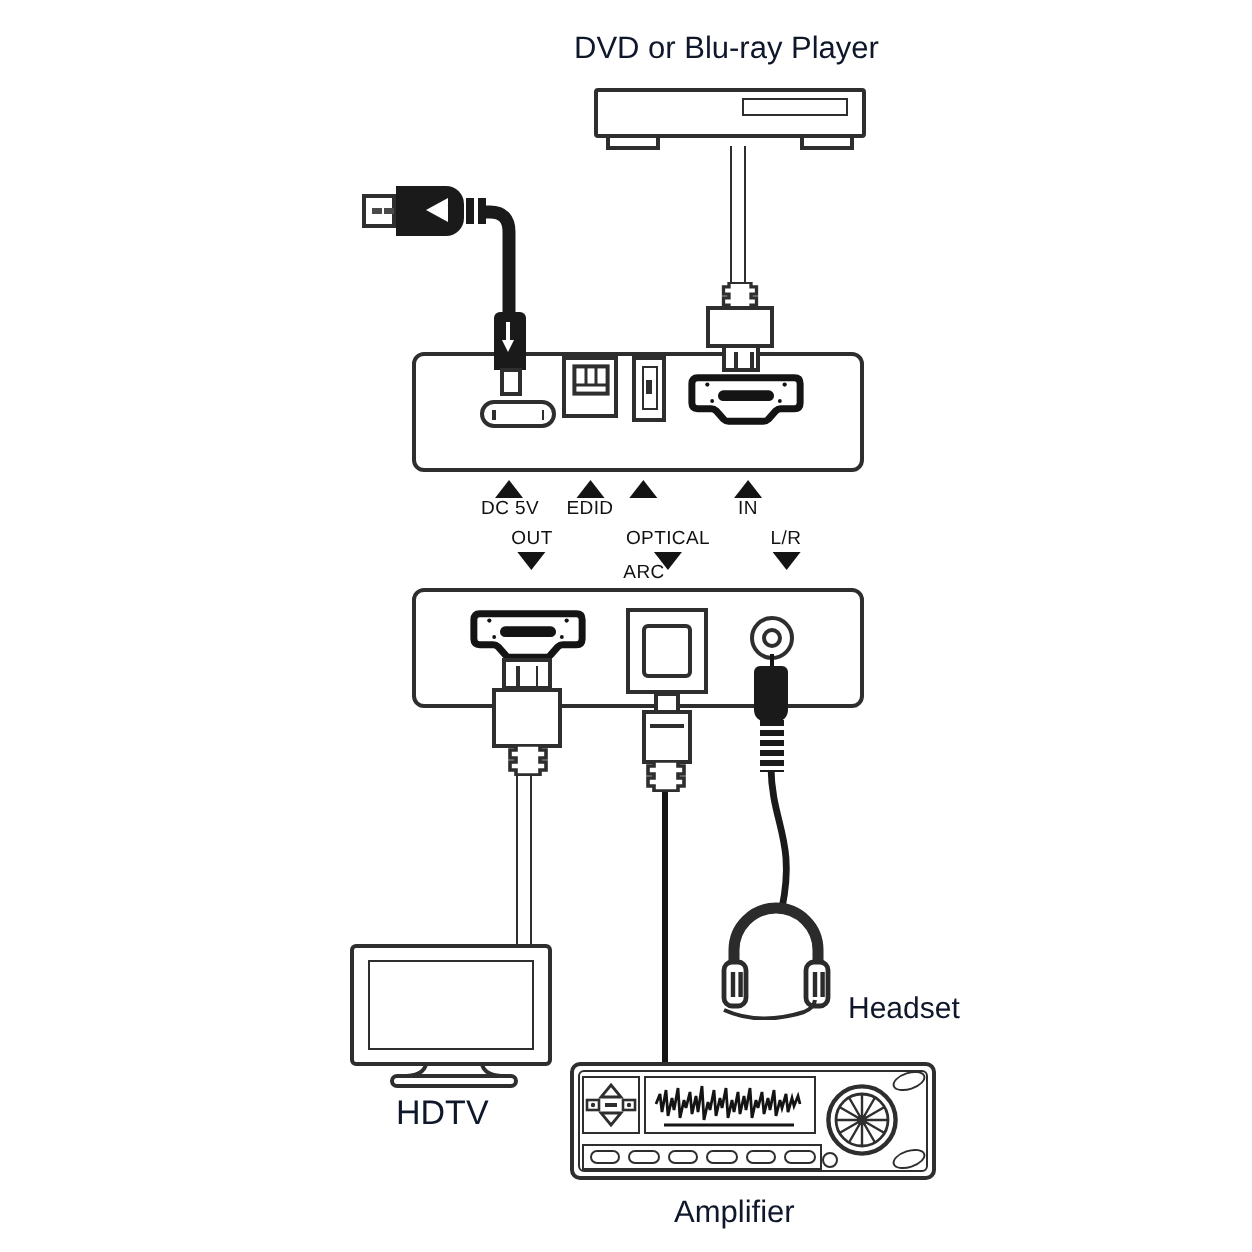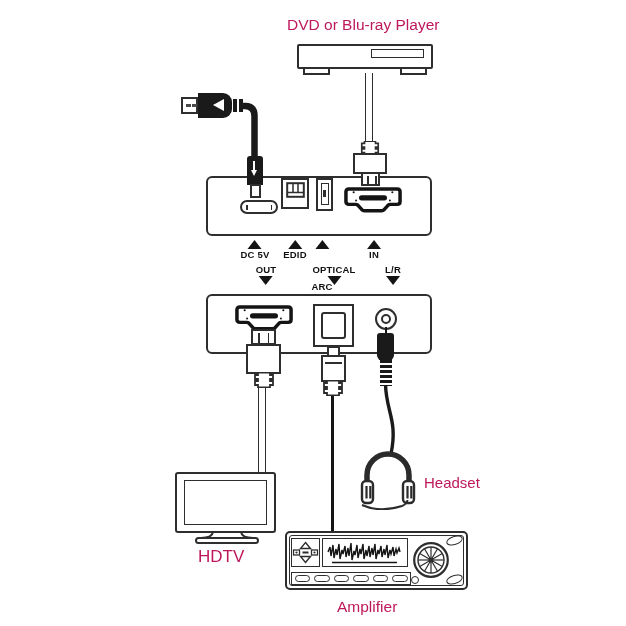--- a/index.html
+++ b/index.html
@@ -1,26 +1,26 @@
 <!DOCTYPE html>
 <html><head>
 <meta charset="utf-8">
 <style>
   html,body{margin:0;padding:0;background:#fff;}
   .canvas{
     position:relative;width:626px;height:626px;background:#fff;overflow:hidden;
     font-family:"Liberation Sans","DejaVu Sans",sans-serif;color:#2a2a2a;
   }
   .abs{position:absolute;}
-  .txt{position:absolute;white-space:nowrap;color:#be185d;}
+  .txt{position:absolute;white-space:nowrap;color:#0f172a;}
   .outline{position:absolute;border:2.2px solid #2e2e2e;background:#fff;box-sizing:border-box;}
   .thin{border-width:1.6px;}
   
   .port-tag{position:absolute;display:flex;flex-direction:column;align-items:center;transform:translateX(-50%);z-index:3;}
-  .port-tag .tag-text{font-weight:bold;font-size:9.5px;color:#111;letter-spacing:.2px;line-height:1;margin:1px 16px;text-align:right;}
+  .port-tag .tag-text{font-weight:normal;font-size:9.5px;color:#111;letter-spacing:.2px;line-height:1;margin:1px 16px;text-align:right;}
   .tri-up{width:0;height:0;border-left:7px solid transparent;border-right:7px solid transparent;border-bottom:9px solid #141414;}
   .tri-down{width:0;height:0;border-left:7px solid transparent;border-right:7px solid transparent;border-top:9px solid #141414;}
   
   .cable2{position:absolute;background:#fff;border-left:1.8px solid #2e2e2e;border-right:1.8px solid #2e2e2e;box-sizing:border-box;z-index:1;}
   .cable1{position:absolute;background:#141414;z-index:0;}
   .z2{z-index:2;}
   .panel{position:absolute;border:2.2px solid #2e2e2e;border-radius:6px;background:#fff;box-sizing:border-box;z-index:1;}
   .amp-btn{display:inline-block;width:15.5px;height:7px;border:1.5px solid #2e2e2e;border-radius:3.5px;background:#fff;box-sizing:border-box;}
   svg{display:block;}
 </style>
@@ -174,21 +174,21 @@
   <svg class="abs" style="left:360px;top:448px;z-index:1;" width="56" height="62" viewBox="0 0 56 62">
     <path d="M7,38 V27 A21,21 0 0 1 49,27 V38" fill="none" stroke="#2b2b2b" stroke-width="5.5" stroke-linecap="round"></path>
     <rect x="2" y="33" width="11" height="22" rx="4" fill="#fff" stroke="#2b2b2b" stroke-width="2.4"></rect>
     <rect x="43" y="33" width="11" height="22" rx="4" fill="#fff" stroke="#2b2b2b" stroke-width="2.4"></rect>
     <rect x="5.4" y="38" width="2.2" height="12.5" fill="#2b2b2b"></rect>
     <rect x="9.2" y="38" width="2.2" height="12.5" fill="#2b2b2b"></rect>
     <rect x="46.4" y="38" width="2.2" height="12.5" fill="#2b2b2b"></rect>
     <rect x="50.2" y="38" width="2.2" height="12.5" fill="#2b2b2b"></rect>
     <path d="M2,57 Q20,65 42,58 Q47,56 47.5,52" fill="none" stroke="#2b2b2b" stroke-width="2"></path>
   </svg>
-  <div class="txt" style="left:424px;top:474px;font-size:15px;">Headset</div>
+  <div class="txt" style="left:424px;top:496px;font-size:15px;">Headset</div>
 
   <div class="outline z2" style="left:175px;top:472px;width:101px;height:61px;border-width:2.4px;border-radius:3px;"></div>
   <div class="outline thin z2" style="left:184px;top:480px;width:83px;height:45px;"></div>
   <div class="outline z2" style="left:195px;top:537px;width:64px;height:7px;border-radius:4px;"></div>
   <div class="txt" style="left:198px;top:547px;font-size:17px;">HDTV</div>
 
   <div class="outline" style="left:285px;top:531px;width:183px;height:59px;border-radius:5px;border-width:2.4px;z-index:1;"></div>
   <div class="outline thin" style="left:289px;top:535px;width:175px;height:51px;border-radius:3px;border-width:1.3px;z-index:1;"></div>
 
   <div class="outline thin" style="left:291px;top:538px;width:29px;height:29px;z-index:2;"></div>

